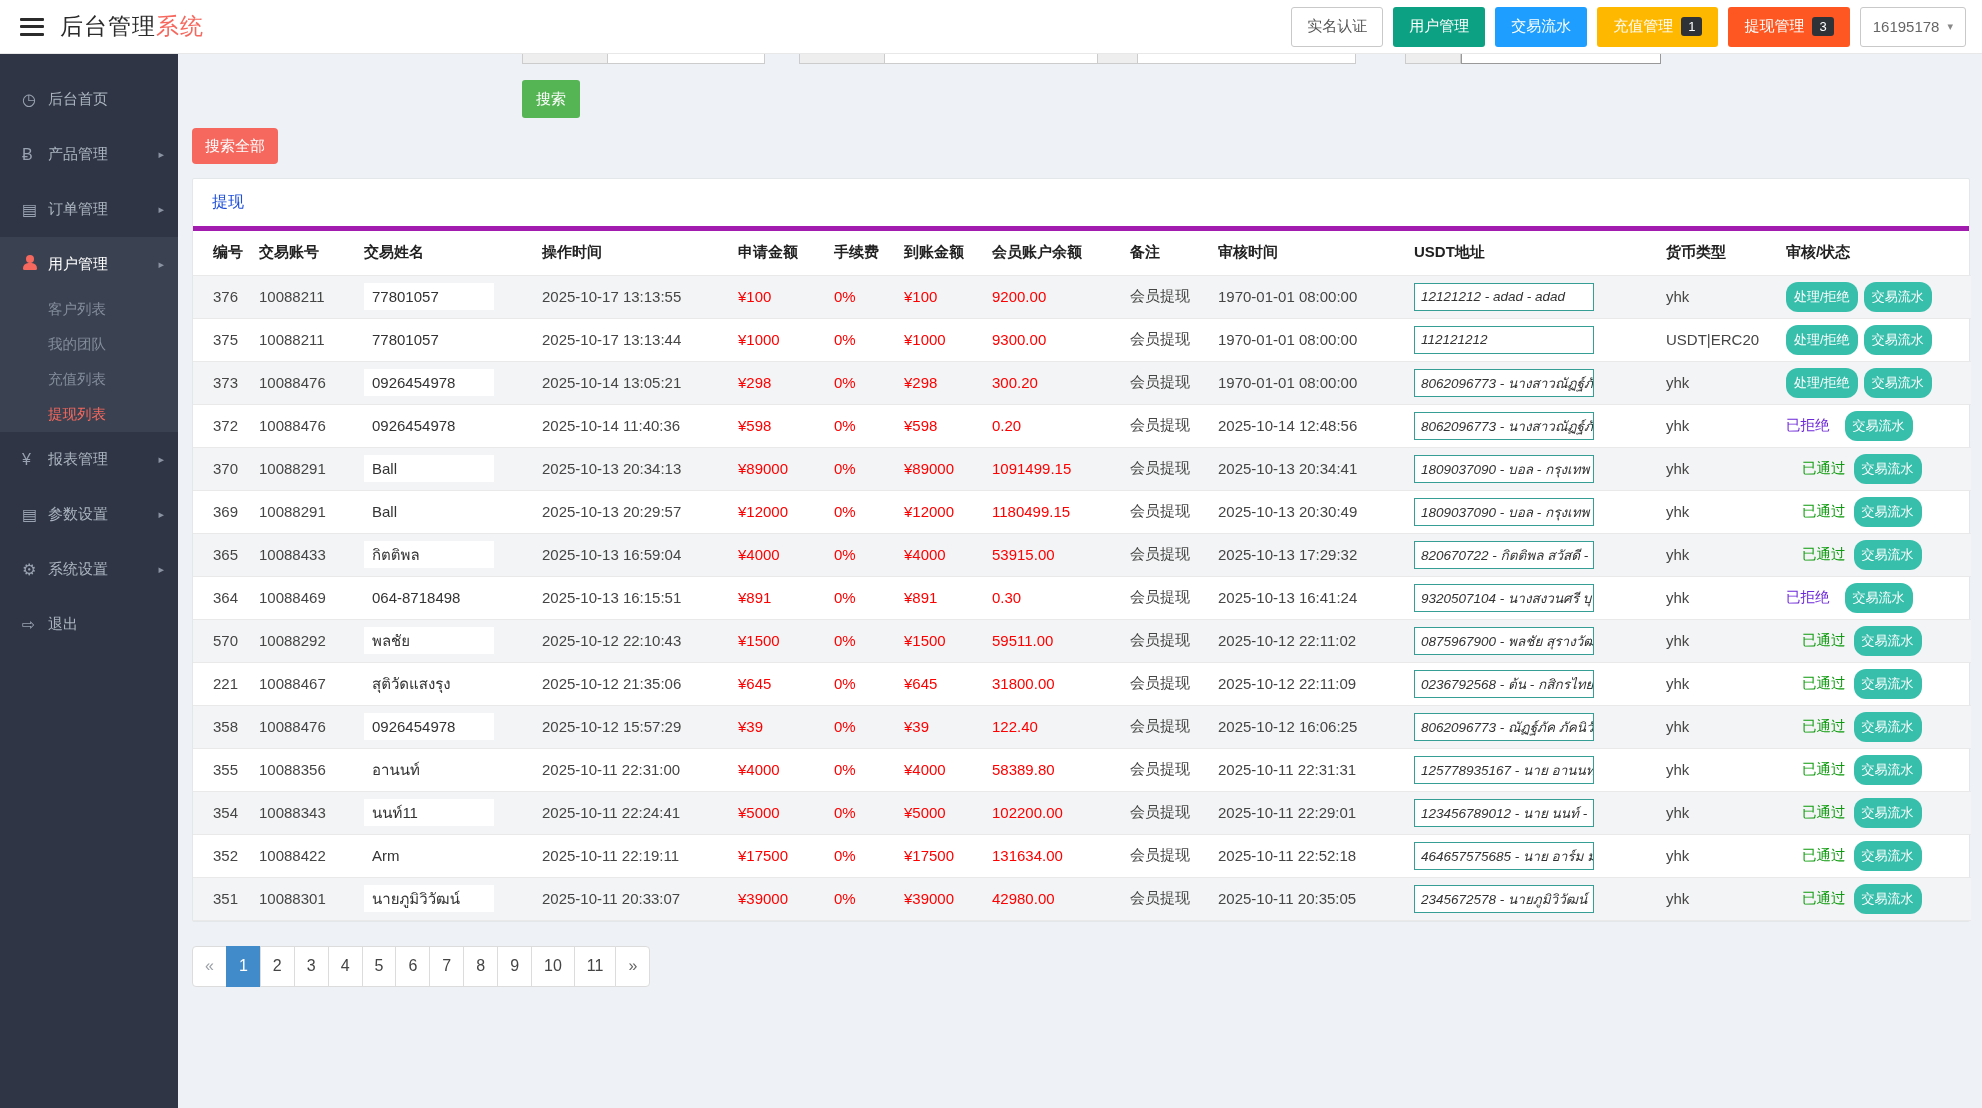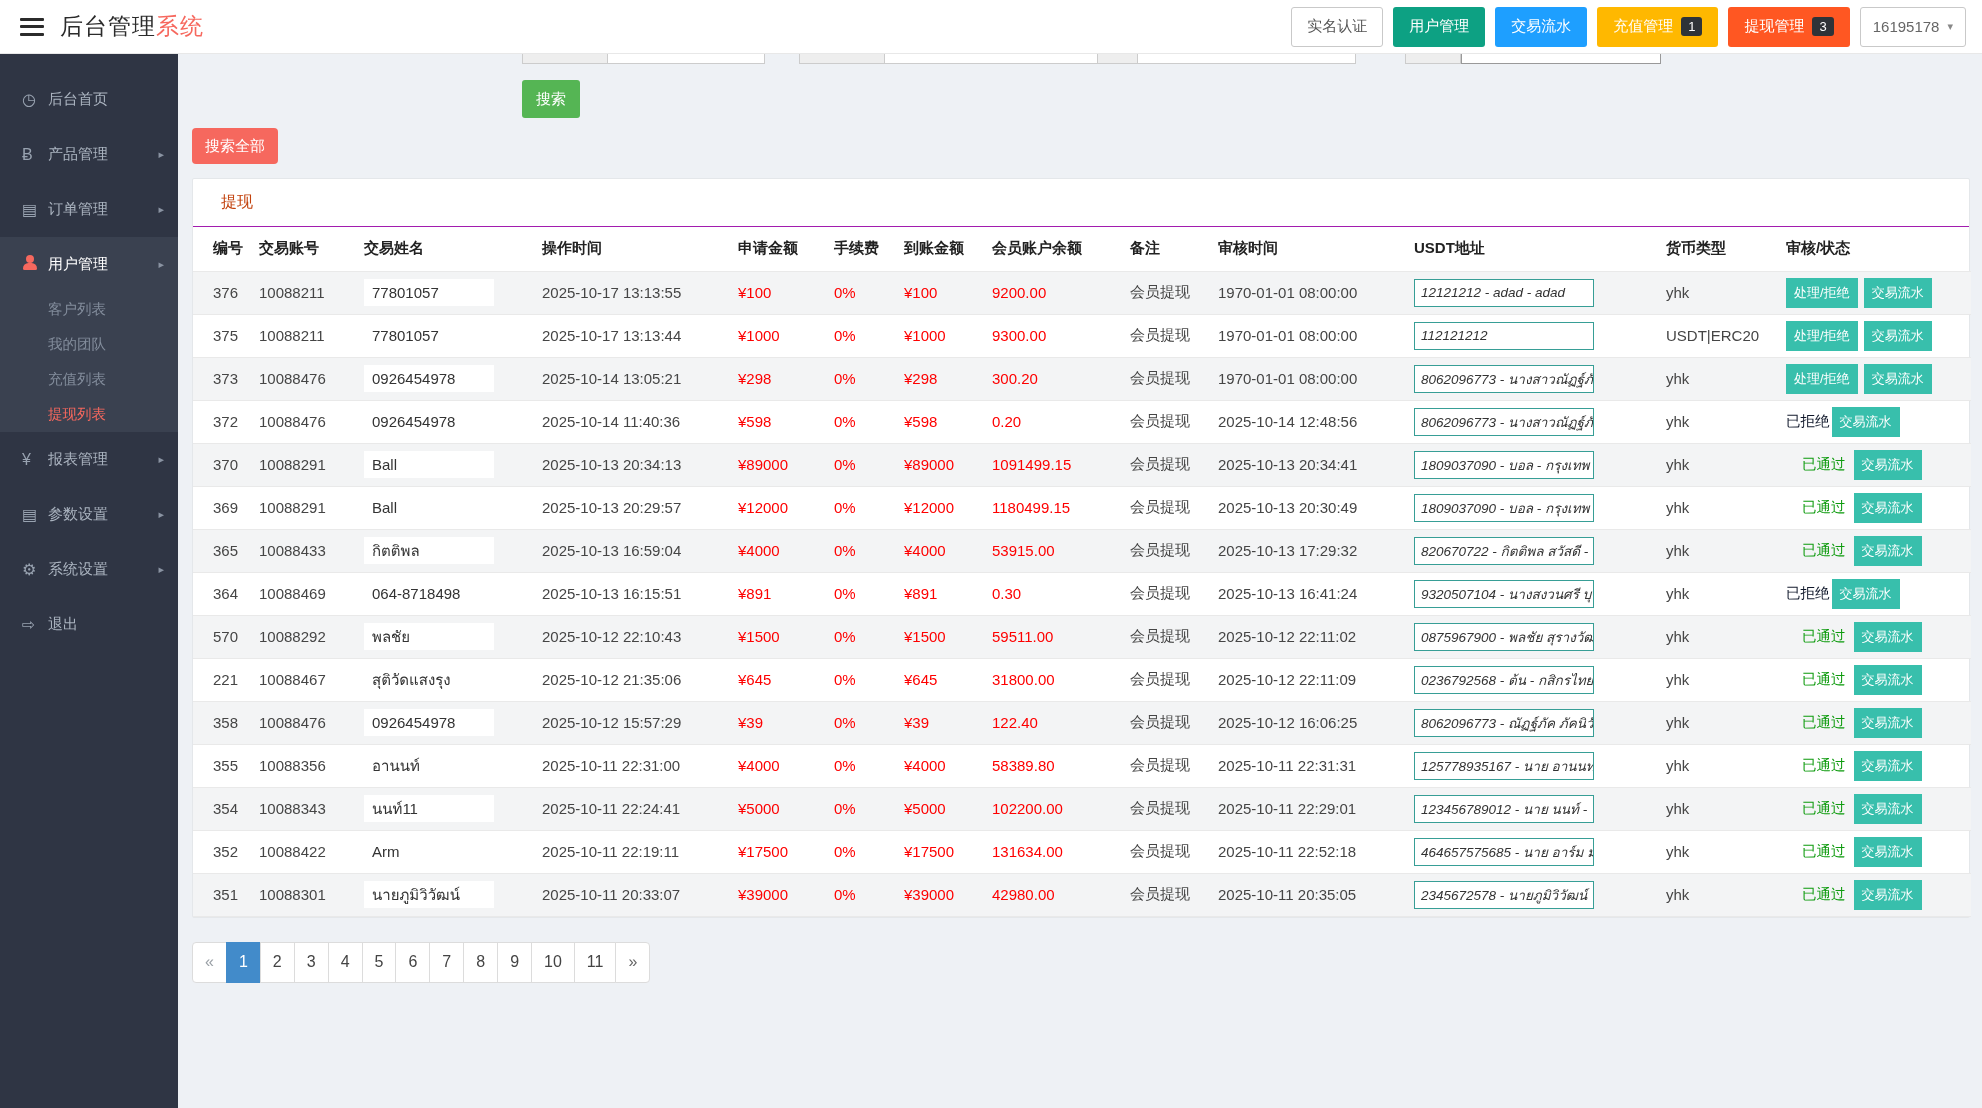--- a/index.html
+++ b/index.html
@@ -77,38 +77,38 @@
   .btn-search {
     margin-left:330px; margin-top:16px; display:inline-flex; align-items:center; height:38px;
     background:#55B554; color:#fff; border:none; border-radius:3px; padding:0 14px; font-size:15px; cursor:pointer;
   }
   .btn-search-all {
     margin-top:10px; display:inline-flex; align-items:center; height:36px; background:#F6685E;
     color:#fff; border:none; border-radius:4px; padding:0 13px; font-size:15px; cursor:pointer;
   }
   
   .card { margin-top:14px; background:#fff; border:1px solid #E4E7EA; border-radius:2px; width:1778px; }
-  .card-header { padding:13px 28px; font-size:16px; color:#c2410c; border-bottom:1px solid #a21caf; }
+  .card-header { padding:13px 19px; font-size:16px; color:#1d4ed8; border-bottom:5px solid #a21caf; }
   table { border-collapse:collapse; table-layout:fixed; width:100%; }
   th, td { text-align:left; padding:0 8px; height:43px; font-size:15px; overflow:hidden; white-space:nowrap; }
   th:first-child, td:first-child { padding-left:20px; }
   thead th { font-weight:bold; color:#222; height:44px; border-bottom:1px solid #E9E9E9; }
   tbody tr { border-bottom:1px solid #E9E9E9; }
   tbody tr:nth-child(odd) { background:#F3F4F5; }
   td.red { color:#FE0000; }
   .name-box { width:130px; height:27px; background:#fff; display:flex; align-items:center; padding:0 8px; color:#333; }
   .usdt-box {
     width:180px; height:28px; background:#fff; border:1px solid #379E96; display:flex;
     align-items:center; padding:0 6px; font-size:13.5px; color:#333; overflow:hidden; white-space:nowrap;font-style:italic;
   }
   .act-btn {
-    display:inline-block; background:#38BFAC; color:#fff; border:none; border-radius:0;
+    display:inline-block; background:#38BFAC; color:#fff; border:none; border-radius:12px;
     font-size:13px; padding:6px 8px; cursor:pointer; margin-right:6px; white-space:nowrap; font-family:inherit;
   }
-  .st-rejected { color:#0f172a; font-size:14.5px; margin-right:2px; }
+  .st-rejected { color:#6d28d9; font-size:14.5px; margin-right:15px; }
   .st-approved { color:#0F9B0F; font-size:14.5px; margin-right:8px;margin-left:16px; }
   
   .pagination { display:flex; margin:24px 0 0 0; list-style:none; }
   .pagination li {
     min-width:34px; height:41px; display:flex; align-items:center; justify-content:center;
     background:#fff; border:1px solid #DCDCDC; margin-left:-1px; padding:0 12px; color:#444;
     font-size:16px; cursor:pointer;
   }
   .pagination li:first-child { border-radius:4px 0 0 4px; margin-left:0; color:#9AA0A6; }
   .pagination li:last-child { border-radius:0 4px 4px 0; color:#666; }

